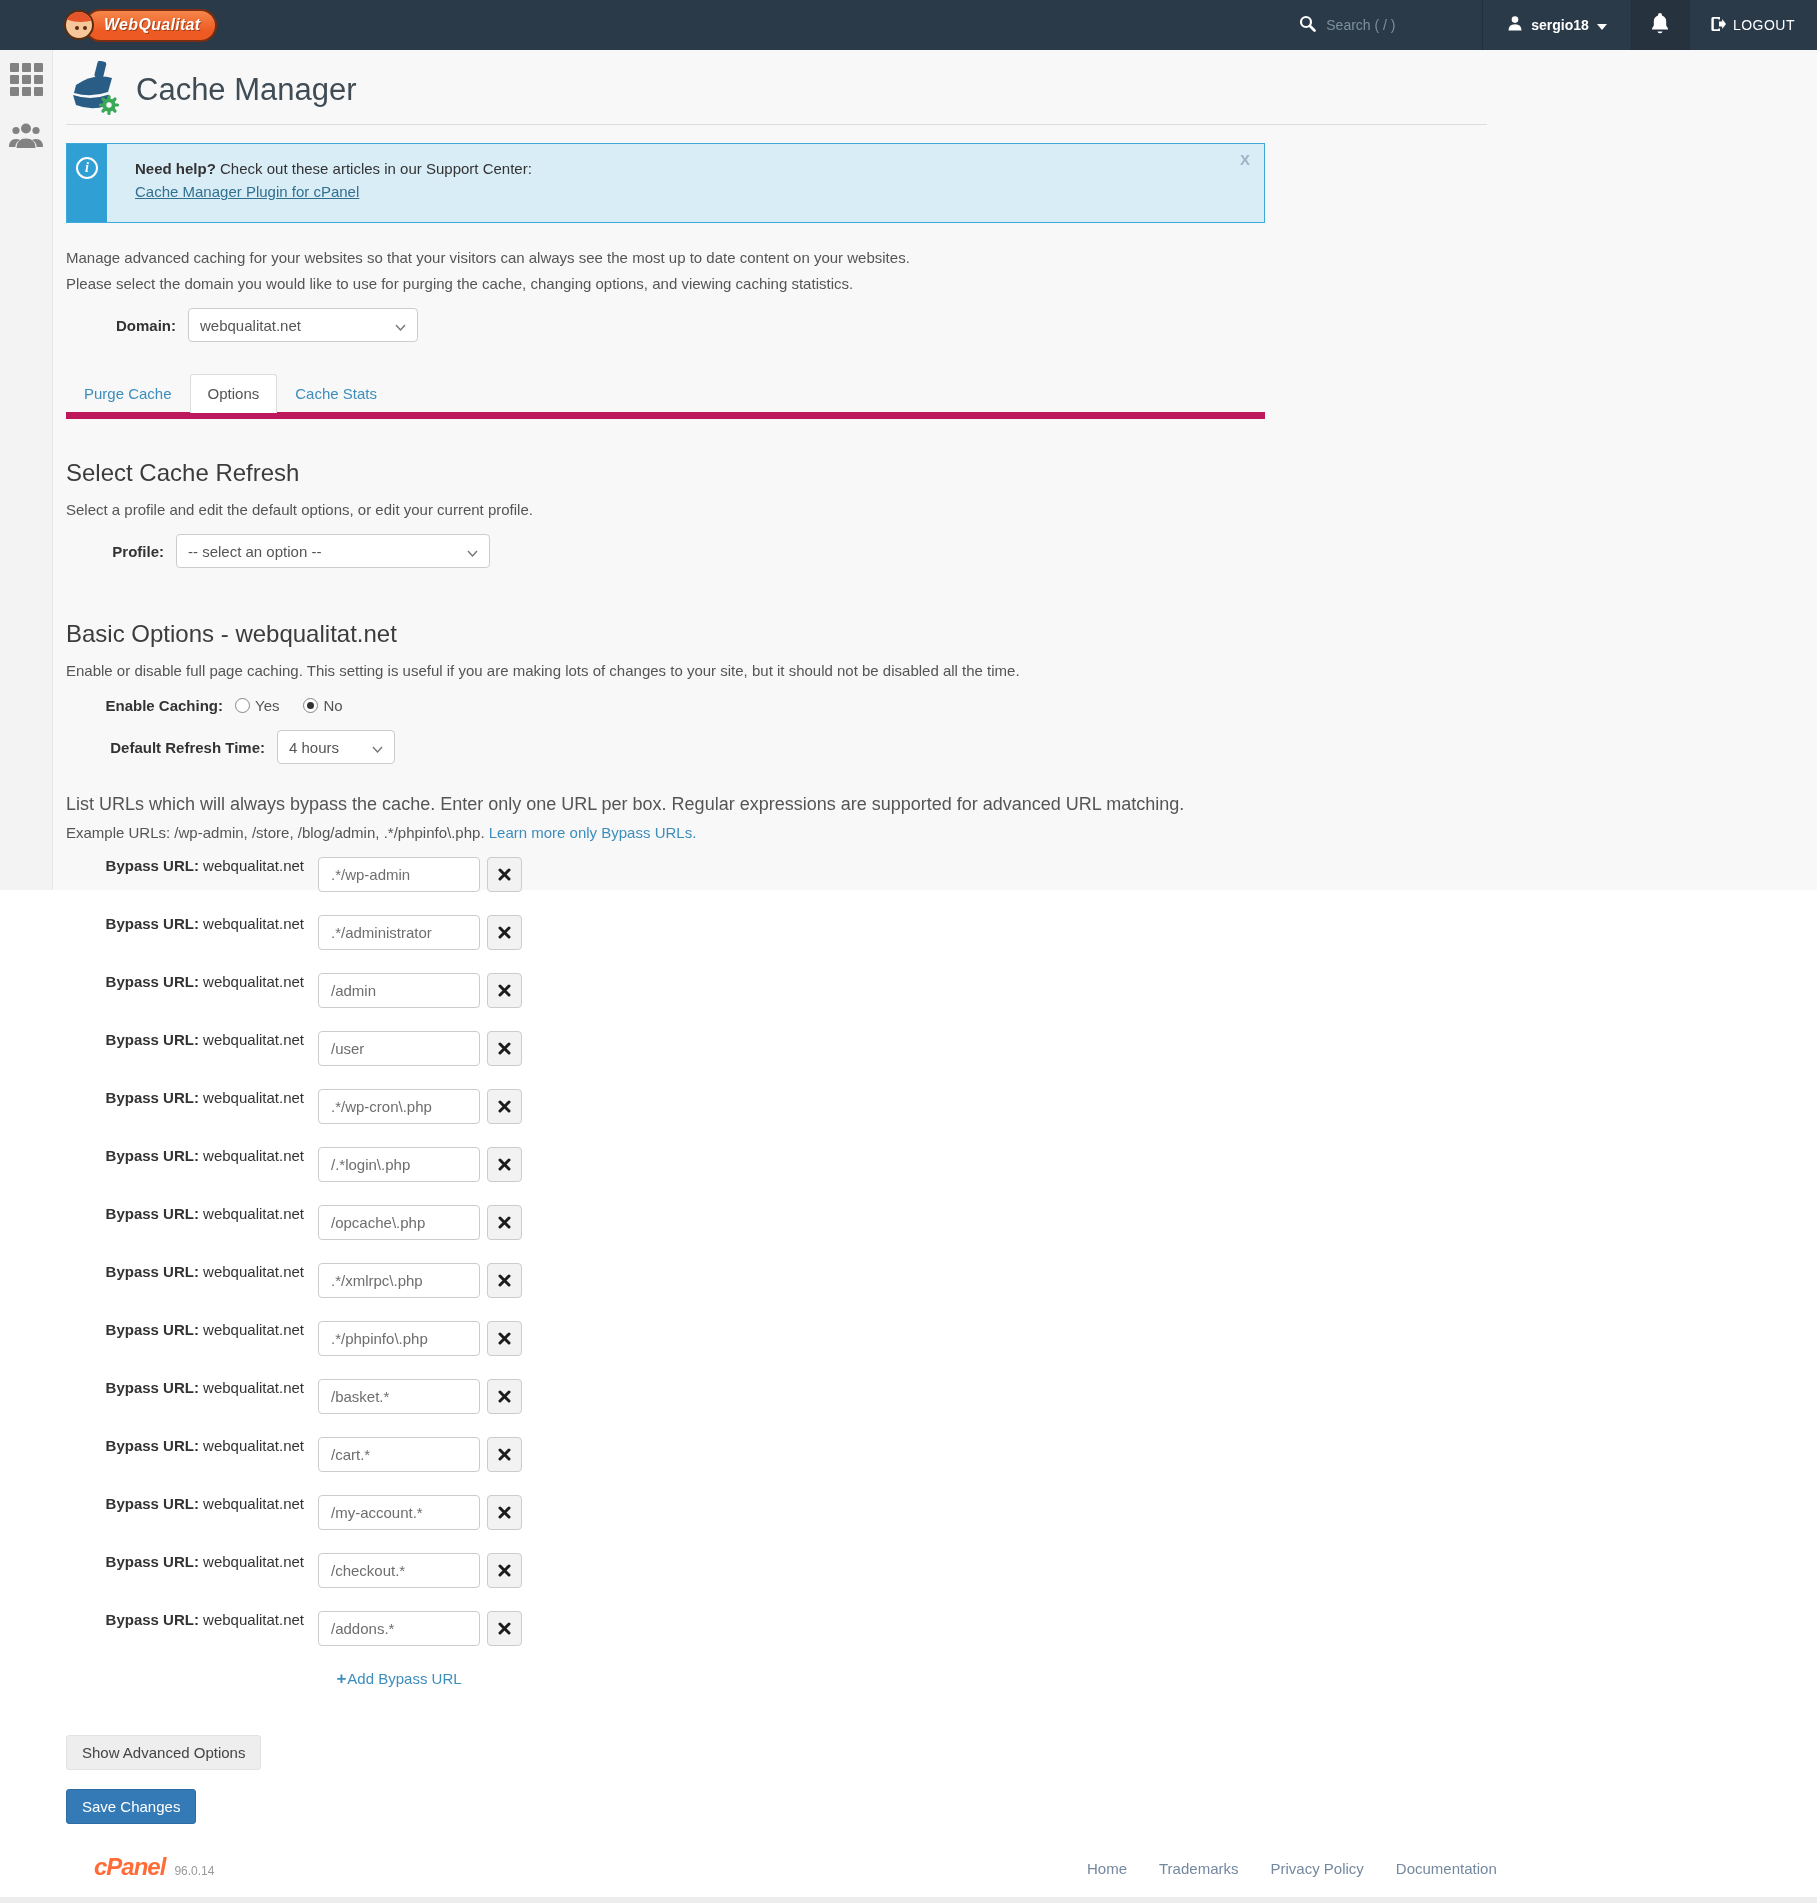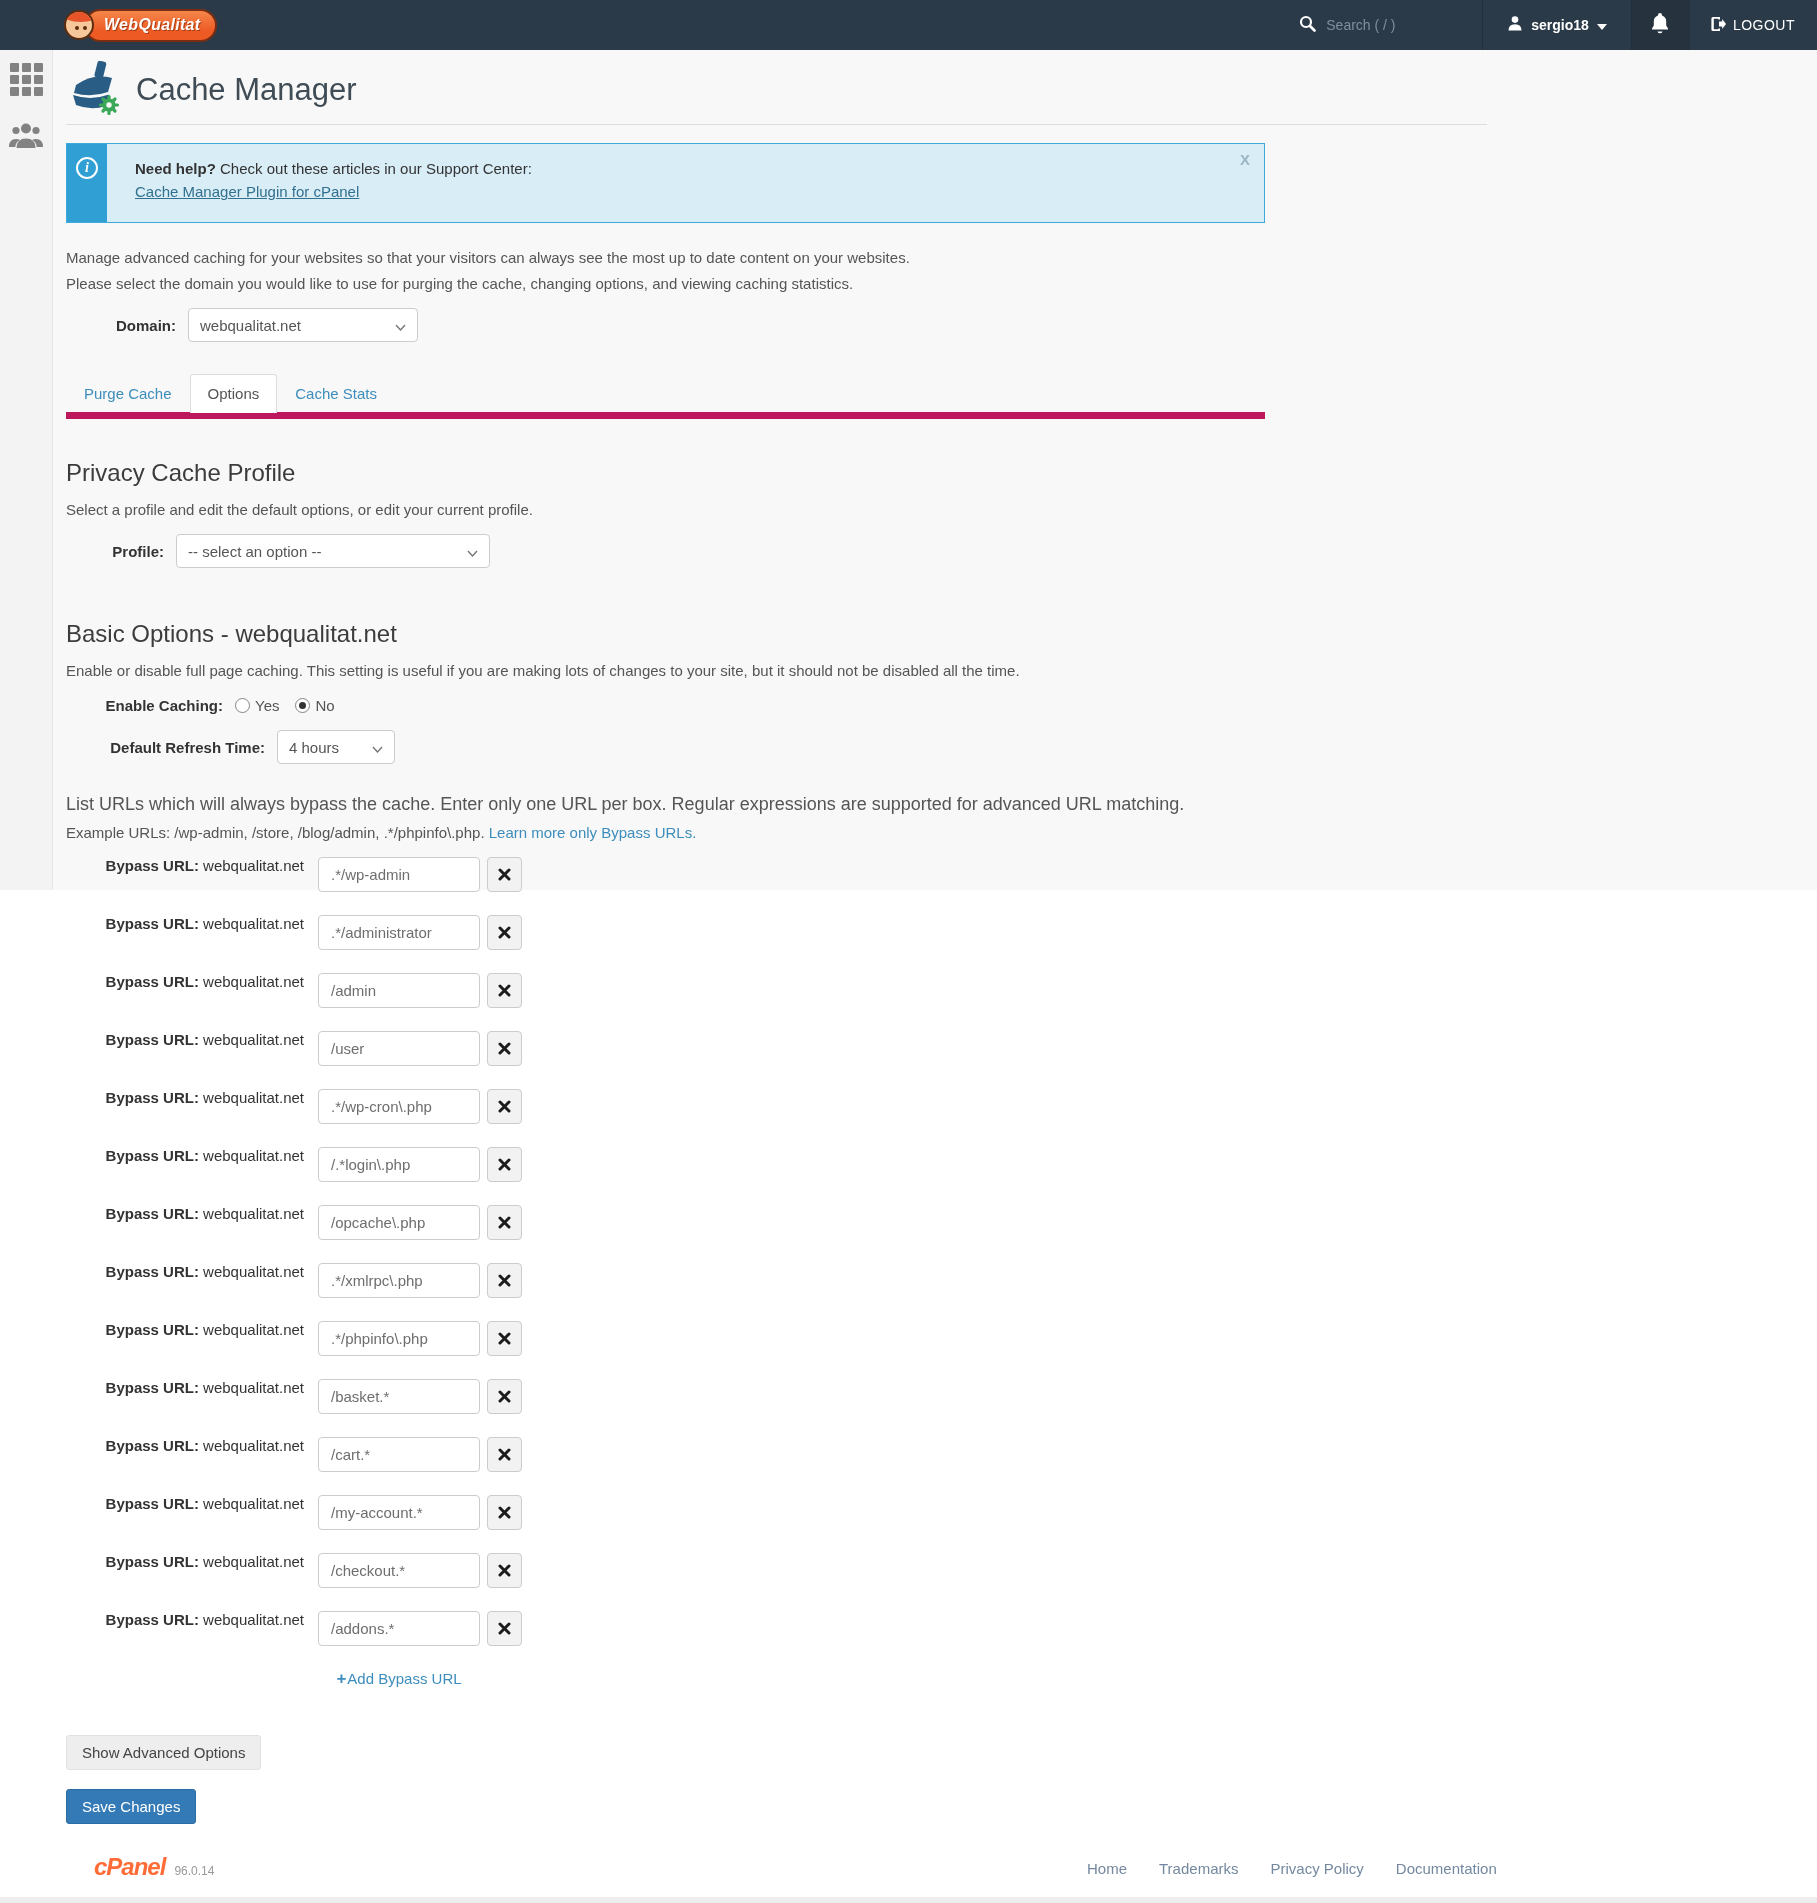--- a/index.html
+++ b/index.html
@@ -112,21 +112,21 @@
   }
   .tab.active { background:#fff; border-color:#ddd; border-bottom-color:#fff; color:#555; cursor:default; }
 
   h2.section { font-size:24px; font-weight:400; color:#3c3c3c; margin-top:40px; }
   h2.basic { margin-top:52px; }
   .section-desc { font-size:15px; color:#555; margin-top:14px; }
 
   
   .radio-row { margin-top:18px; }
   .lbl-enable { width:157px; }
-  .radio-group { display:flex; align-items:center; gap:16px; }
+  .radio-group { display:flex; align-items:center; gap:24px; }
   .radio-opt { display:flex; align-items:center; gap:5px; font-size:15px; color:#555; cursor:pointer; }
   .radio { width:15px; height:15px; border:1px solid #858585; border-radius:50%; background:#fff; position:relative; flex:0 0 15px; }
   .radio.checked::after { content:""; position:absolute; inset:3px; background:#333; border-radius:50%; }
 
   .refresh-intro { font-size:15px; color:#555; margin-top:34px; }
 
   
   .bypass-desc { font-size:18px; color:#555; margin-top:30px; }
   .bypass-example { font-size:15px; color:#555; margin-top:9px; }
   .bypass-example a { color:#3c8dbc; text-decoration:none; }
@@ -300,21 +300,21 @@
       </span>
     </div>
   </div>
 
   <nav class="tabs">
     <a class="tab">Purge Cache</a>
     <a class="tab active">Options</a>
     <a class="tab">Cache Stats</a>
   </nav>
 
-  <h2 class="section">Privacy Cache Profile</h2>
+  <h2 class="section">Select Cache Refresh</h2>
   <p class="section-desc">Select a profile and edit the default options, or edit your current profile.</p>
 
   <div class="form-row">
     <label class="lbl-profile">Profile:</label>
     <div class="fake-select sel-profile">
       <span>-- select an option --</span>
       <span>
         <svg width="11" height="7" viewBox="0 0 11 7">
             <path d="M1 1 l4.5 5 4.5-5" fill="none" stroke="#777" stroke-width="1.4"></path>
           </svg>

